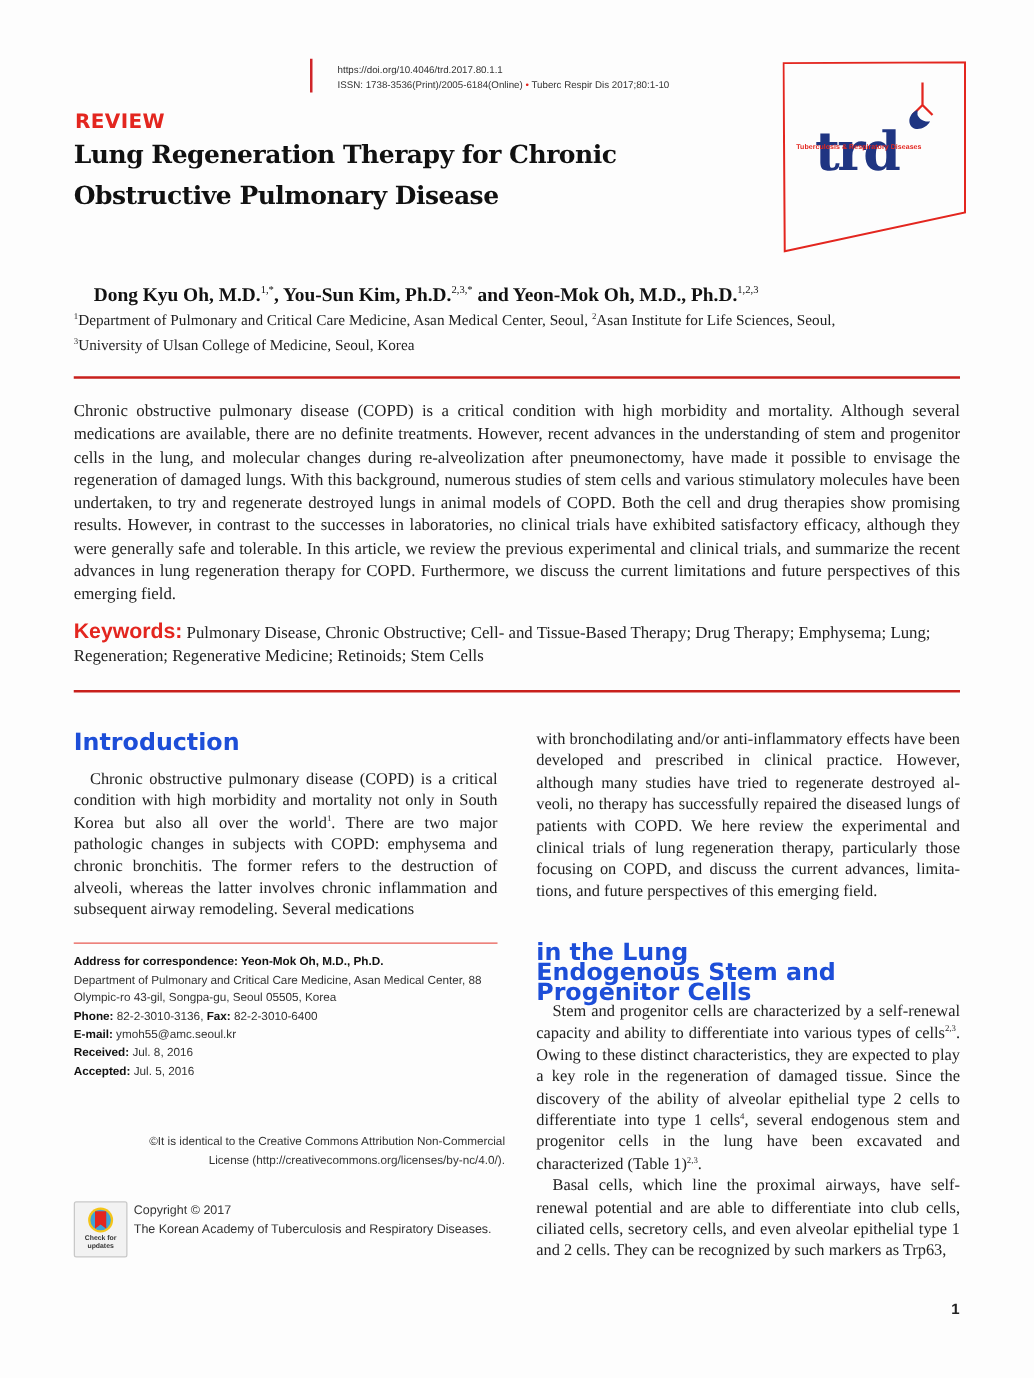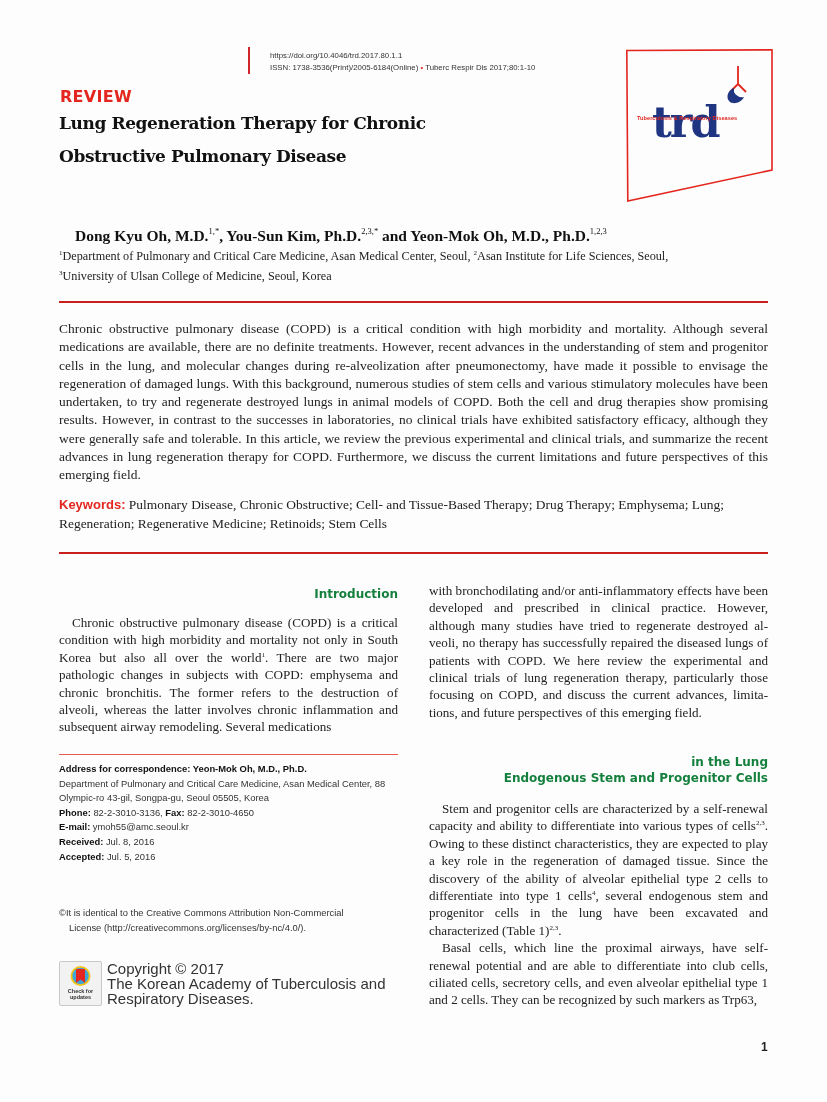--- a/index.html
+++ b/index.html
@@ -14,55 +14,55 @@
     #doi .dot { color: #e3261f; }
 
     
     #logo-box { left: 626px; top: 49px; width: 150px; height: 155px; }
     #logo-box svg { position: absolute; left: 0; top: 0; }
     #logo-word { left: 652px; top: 56px; font-family: "DejaVu Serif", "Liberation Serif", serif; font-weight: bold; font-size: 43px; color: #1f3582; letter-spacing: -2px; line-height: 60px; margin-top: 36px; }
     #logo-sub { left: 637px; top: 115px; font-size: 5.6px; color: #e3261f; font-family: "Liberation Sans", sans-serif; font-weight: bold; letter-spacing: 0.05px; }
     #lung-icon { left: 726px; top: 64px; }
 
     
-    #title { left: 59px; top: 107px; width: 540px; font-family: "DejaVu Serif", "Liberation Serif", serif; font-weight: bold; font-size: 17px; line-height: 33px; color: #111; letter-spacing: -0.4px; }
+    #title { left: 59px; top: 107px; width: 540px; font-family: "DejaVu Serif", "Liberation Serif", serif; font-weight: bold; font-size: 20px; line-height: 33px; color: #111; letter-spacing: -0.4px; }
 
     
     #authors { left: 59px; top: 226px; font-family: "Liberation Serif", serif; font-weight: bold; font-size: 15.5px; color: #111; white-space: nowrap; margin-left: 16px; }
     #authors sup { font-size: 8.5px; font-weight: normal; vertical-align: 7px; }
     #affil { left: 59px; top: 245px; width: 720px; font-family: "Liberation Serif", serif; font-size: 12.2px; line-height: 17px; color: #222; }
     #affil sup { font-size: 7px; vertical-align: 5px; }
 
     .hr-red { height: 1.5px; background: #c8201c; }
     #hr1 { left: 59px; top: 301px; width: 709px; }
     #hr2 { left: 59px; top: 552px; width: 709px; }
 
     
     #abstract { left: 59px; top: 320px; width: 709px; font-family: "Liberation Serif", serif; font-size: 13.45px; line-height: 18.3px; color: #222; text-align: justify; }
     #keywords { left: 59px; top: 496px; width: 709px; font-family: "Liberation Serif", serif; font-size: 13.45px; line-height: 18.5px; color: #222; }
-    #keywords .kw-label { color: #e3261f; font-weight: bold; font-family: "Liberation Sans", sans-serif; font-size: 13px; margin-top: 21px; }
+    #keywords .kw-label { color: #e3261f; font-weight: bold; font-family: "Liberation Sans", sans-serif; font-size: 17px; margin-top: 21px; }
 
     
     .col { font-family: "Liberation Serif", serif; font-size: 13.1px; line-height: 17.4px; color: #222; text-align: justify; hyphens: manual; }
     .col p { margin: 0; text-indent: 13px; }
     .col sup { font-size: 7px; vertical-align: 5px; line-height: 0; }
-    .sec-h { font-family: "DejaVu Sans", "Liberation Sans", sans-serif; font-weight: bold; font-size: 12px; color: #15803d; text-align: right; line-height: 16px; }
+    .sec-h { font-family: "DejaVu Sans", "Liberation Sans", sans-serif; font-weight: bold; font-size: 19px; color: #1d4ed8; text-align: left; line-height: 16px; }
     #intro-h { left: 59px; top: 586px; width: 339px; }
     #intro-body { left: 59px; top: 614px; width: 339px; }
     #intro-cont { left: 429px; top: 582px; width: 339px; }
     #endo-h { left: 429px; top: 754px; width: 339px; }
     #endo-body { left: 429px; top: 800px; width: 339px; }
 
     
     #hr3 { left: 59px; top: 754px; width: 339px; height: 1px; background: #e85a52; }
     #corr { left: 59px; top: 762px; width: 345px; font-family: "Liberation Sans", sans-serif; font-size: 9.4px; line-height: 14.6px; color: #333; }
     #corr b { color: #111; text-align: center; }
-    #license { left: 59px; top: 906px; width: 345px; font-family: "Liberation Sans", sans-serif; font-size: 9.4px; line-height: 14.6px; color: #333; }
+    #license { left: 59px; top: 906px; width: 345px; font-family: "Liberation Sans", sans-serif; font-size: 9.4px; line-height: 14.6px; color: #333; text-align: right; }
     #license .ind { padding-left: 10px; }
-    #copyright { left: 107px; top: 961px; width: 300px; font-family: "Liberation Sans", sans-serif; font-size: 15px; line-height: 15.2px; color: #333; }
+    #copyright { left: 107px; top: 961px; width: 300px; font-family: "Liberation Sans", sans-serif; font-size: 10px; line-height: 15.2px; color: #333; }
     #badge { left: 59px; top: 961px; width: 41px; height: 43px; border: 1px solid #c8c8c8; background: #f2f2f2; border-radius: 2px; }
     #badge-text { left: 59px; top: 988px; width: 43px; text-align: center; font-family: "Liberation Sans", sans-serif; font-size: 5.5px; line-height: 6px; color: #333; font-weight: bold; }
 
     #page-num { left: 761px; top: 1040px; font-family: "Liberation Sans", sans-serif; font-weight: bold; font-size: 12px; color: #222; }
   </style>
 </head>
 <body>
 
 <div id="review" class="abs sans">REVIEW</div>
 <div id="vbar" class="abs"></div>
@@ -127,21 +127,21 @@
 </div>
 <div id="endo-body" class="abs col">
   <p><span>Stem and progenitor cells are characterized by a self-renewal capacity and ability to differentiate into various types of cells</span><sup>2,3</sup><span>. Owing to these distinct characteristics, they are expected to play a key role in the regeneration of damaged tis­sue. Since the discovery of the ability of alveolar epithelial type 2 cells to differentiate into type 1 cells</span><sup>4</sup><span>, several endogenous stem and progenitor cells in the lung have been excavated and characterized (Table 1)</span><sup>2,3</sup><span>.</span></p>
   <p>Basal cells, which line the proximal airways, have self-renewal potential and are able to differentiate into club cells, ciliated cells, secretory cells, and even alveolar epithelial type 1 and 2 cells. They can be recognized by such markers as Trp63,</p>
 </div>
 
 <div id="hr3" class="abs"></div>
 <div id="corr" class="abs">
   <div><b>Address for correspondence: Yeon-Mok Oh, M.D., Ph.D.</b></div>
   <div>Department of Pulmonary and Critical Care Medicine, Asan Medical Center, 88 Olympic-ro 43-gil, Songpa-gu, Seoul 05505, Korea</div>
-  <div><b>Phone:</b><span> 82-2-3010-3136, </span><b>Fax:</b><span> 82-2-3010-4650</span></div>
+  <div><b>Phone:</b><span> 82-2-3010-3136, </span><b>Fax:</b><span> 82-2-3010-6400</span></div>
   <div><b>E-mail:</b><span> ymoh55@amc.seoul.kr</span></div>
   <div><b>Received:</b><span> Jul. 8, 2016</span></div>
   <div><b>Accepted:</b><span> Jul. 5, 2016</span></div>
 </div>
 
 <div id="license" class="abs">
   <div>©It is identical to the Creative Commons Attribution Non-Commercial</div>
   <div class="ind">License (http://creativecommons.org/licenses/by-nc/4.0/).</div>
 </div>
 

